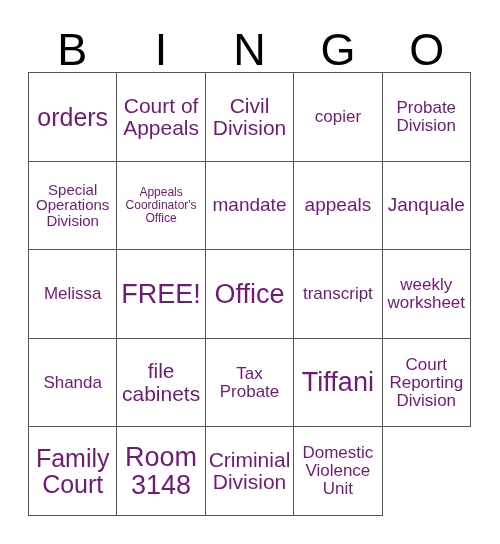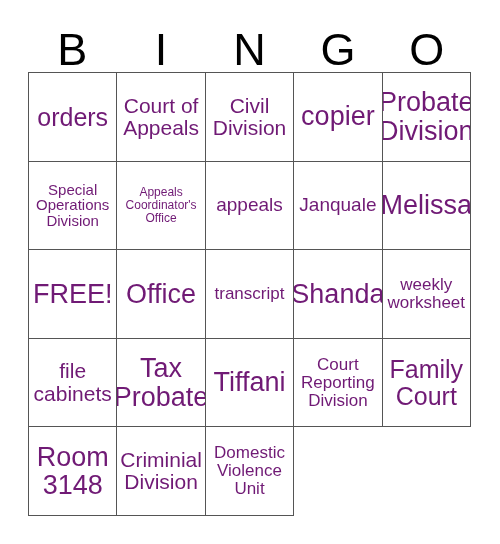--- a/index.html
+++ b/index.html
@@ -66,21 +66,21 @@
   .cell span {
     display: block;
     color: #701a75;
     line-height: 1.06;
     white-space: pre-line;
     word-break: normal;
   }
   
   .fs-27 span { font-size: 27px; }
   .fs-25 span { font-size: 25px; }
-  .fs-23 span { font-size: 27px; }
+  .fs-23 span { font-size: 17px; }
   .fs-21 span { font-size: 21px; }
   .fs-19 span { font-size: 19px; }
   .fs-17 span { font-size: 17px; }
   .fs-15 span { font-size: 15px; text-align: center; }
   .fs-12 span { font-size: 12px; }
 </style>
 </head>
 <body>
 
 <div id="card">
@@ -118,45 +118,48 @@
         <span>Special
 Operations
 Division</span>
       </div>
     <div class="cell fs-12">
         <span>Appeals
 Coordinator's
 Office</span>
       </div>
     <div class="cell fs-19">
+        <span>mandate</span>
+      </div>
+    <div class="cell fs-19">
         <span>appeals</span>
       </div>
 
     <div class="cell fs-19">
         <span>Janquale</span>
       </div>
     <div class="cell fs-23">
         <span>Melissa</span>
       </div>
     <div class="cell fs-27">
         <span>FREE!</span>
       </div>
     <div class="cell fs-27">
         <span>Office</span>
       </div>
     <div class="cell fs-17">
         <span>transcript</span>
       </div>
 
-    <div class="cell fs-23">
-        <span>Shanda</span>
-      </div>
     <div class="cell fs-17">
         <span>weekly
 worksheet</span>
+      </div>
+    <div class="cell fs-23">
+        <span>Shanda</span>
       </div>
     <div class="cell fs-21">
         <span>file
 cabinets</span>
       </div>
     <div class="cell fs-23">
         <span>Tax
 Probate</span>
       </div>
     <div class="cell fs-27">

